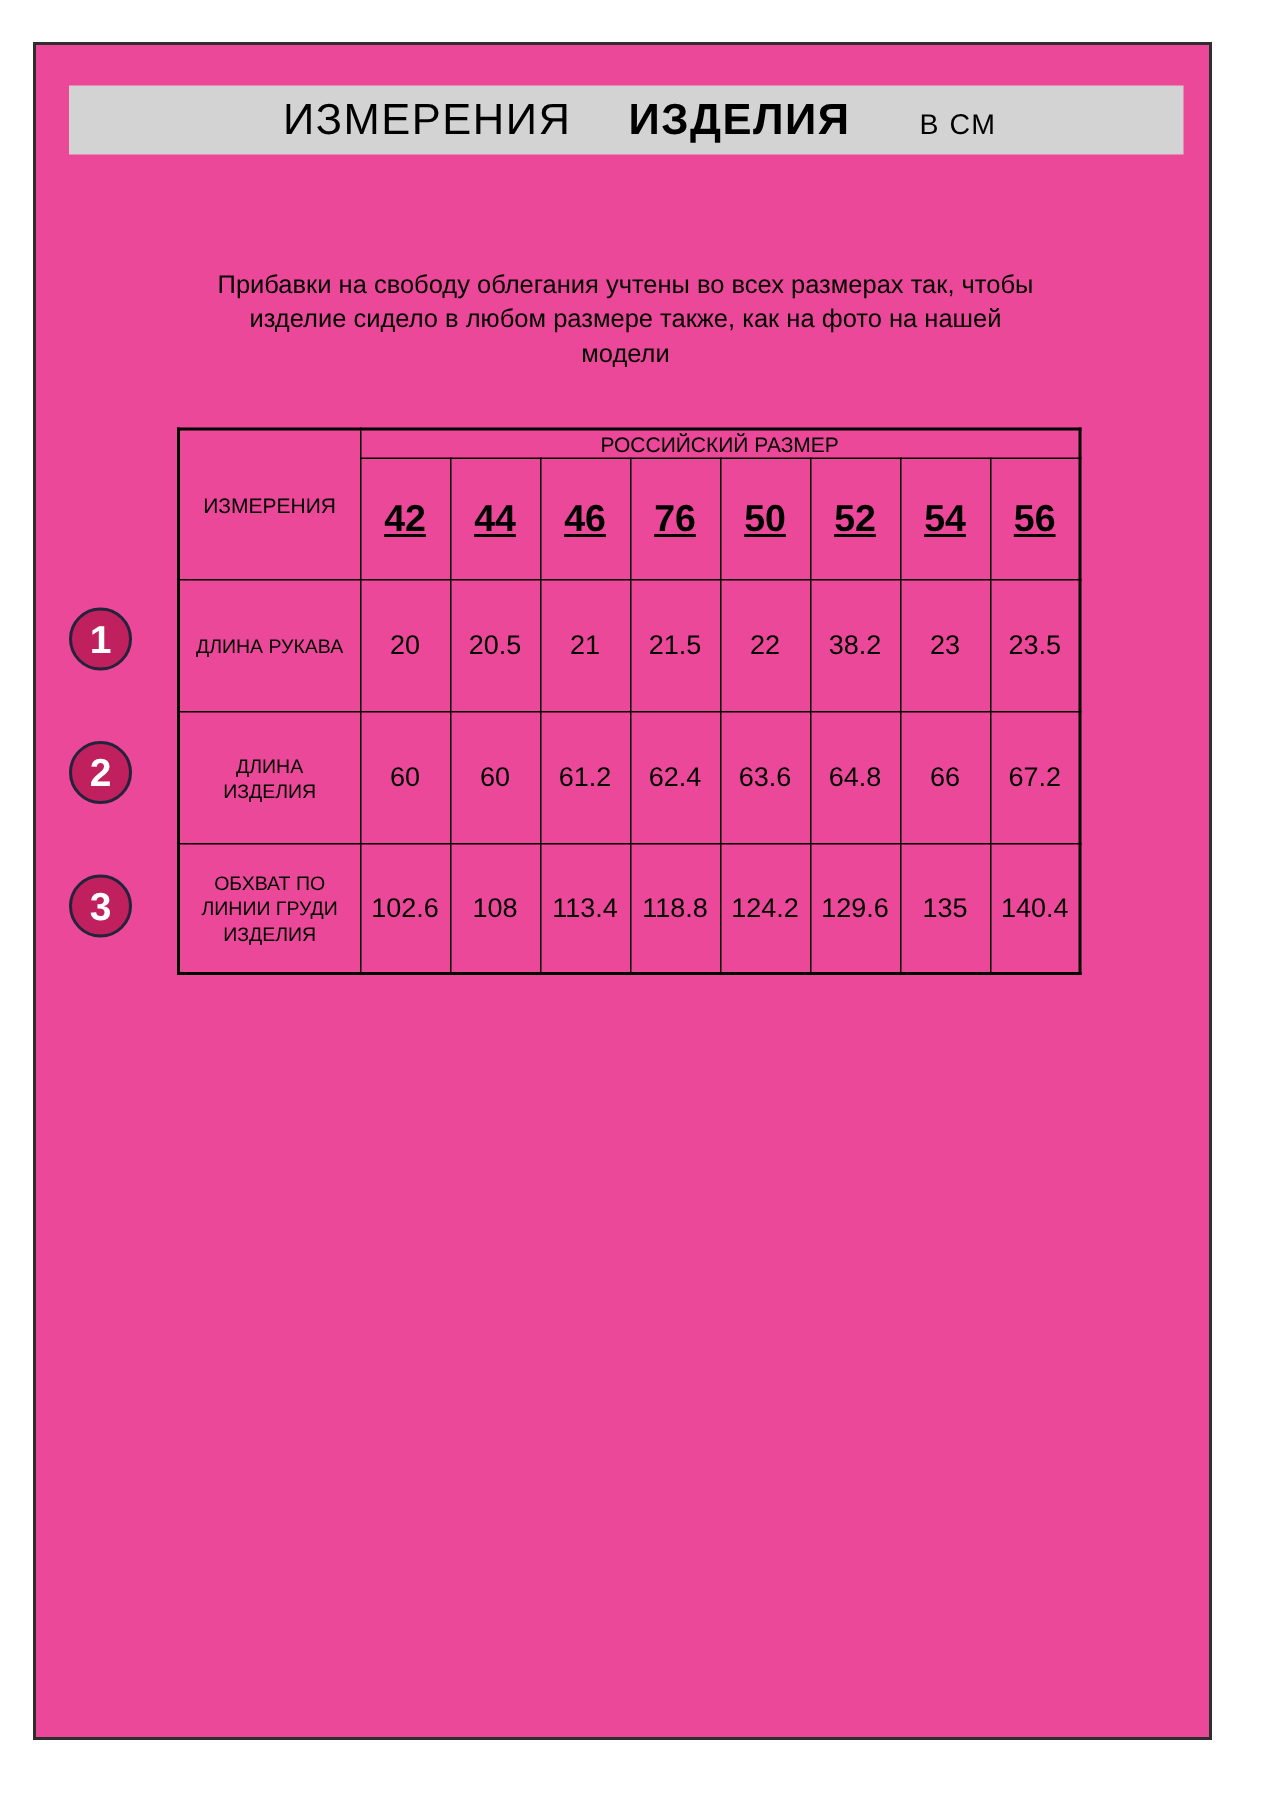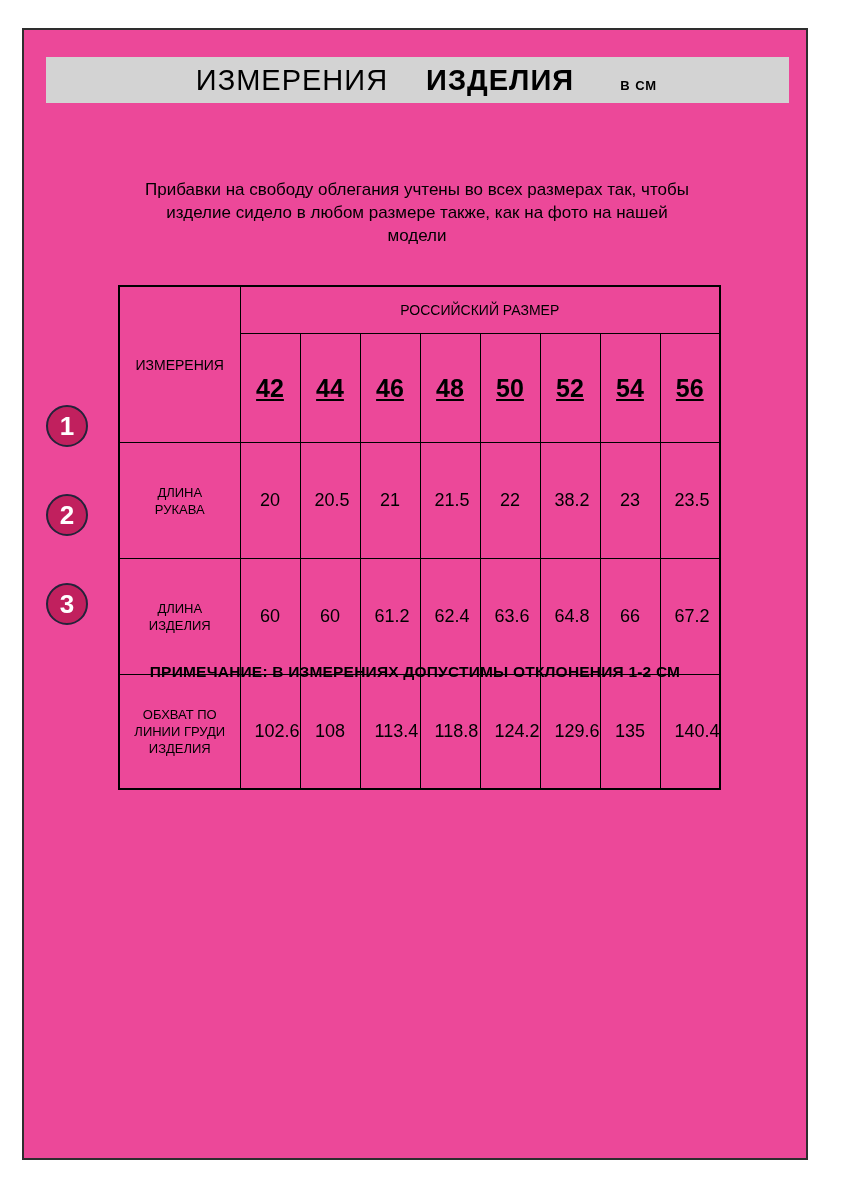--- a/index.html
+++ b/index.html
@@ -14,41 +14,41 @@
   }
   
   .title-band{
     position:absolute;left:22px;top:27px;width:743px;height:46px;
     background:#d3d3d3;
     display:flex;justify-content:center;align-items:baseline;
     gap:38px;padding-left:18px;box-sizing:border-box;
   }
   .t-reg{font-size:29px;letter-spacing:1px;font-weight:400;line-height:46px;}
   .t-bold{font-size:29px;letter-spacing:1px;font-weight:700;line-height:46px;}
-  .t-unit{font-size:13px;font-weight:700;letter-spacing:1px;margin-left:8px;}
+  .t-unit{font-size:19px;font-weight:400;letter-spacing:1px;margin-left:8px;}
   
   .model-code{
     position:absolute;left:0;top:94px;width:100%;
     text-align:center;font-size:22px;font-weight:400;
   }
   .description{
     position:absolute;left:83px;top:120px;width:620px;
     text-align:center;font-size:17px;line-height:23px;
     white-space:pre-line;
     margin-top:28px;
   }
   
   .size-table-wrap{position:absolute;left:94px;top:255px;}
   table.size-table{
     border-collapse:collapse;table-layout:fixed;width:601px;
     border:2px solid #000;
   }
   .size-table td{
     border:1px solid #000;text-align:center;vertical-align:middle;
-    padding:14px;overflow:hidden;
+    padding:0;overflow:hidden;
   }
   col.c-label{width:121px;}
   col.c-size{width:60px;}
   td.ru-size{height:18px;font-size:14px;font-weight:400;}
   tr.r-sizes td{height:80px;font-size:25px;font-weight:700;text-decoration:underline;}
   td.corner{font-size:14px;font-weight:400;}
   tr.r-data td{height:87px;}
   tr.r-data.last td{height:85px;}
   td.rlabel{font-size:13px;line-height:17px;white-space:pre-line;margin-left:44px;}
   td.val{font-size:18px;}
@@ -100,21 +100,21 @@
       </colgroup>
       <tbody>
         <tr class="r-top">
           <td class="corner" rowspan="2">ИЗМЕРЕНИЯ</td>
           <td class="ru-size" colspan="8">РОССИЙСКИЙ РАЗМЕР</td>
         </tr>
         <tr class="r-sizes">
           <td>42</td>
           <td>44</td>
           <td>46</td>
-          <td>48</td>
+          <td>76</td>
           <td>50</td>
           <td>52</td>
           <td>54</td>
           <td>56</td>
         </tr>
         <tr class="r-data">
           <td class="rlabel">ДЛИНА РУКАВА</td>
           <td class="val">20</td>
           <td class="val">20.5</td>
           <td class="val">21</td>
@@ -150,15 +150,14 @@
           <td class="val">140.4</td>
         </tr>
       </tbody>
     </table>
   </div>
 
   <div class="badge b1">1</div>
   <div class="badge b2">2</div>
   <div class="badge b3">3</div>
 
-  <div class="note">ПРИМЕЧАНИЕ: В ИЗМЕРЕНИЯХ ДОПУСТИМЫ ОТКЛОНЕНИЯ 1-2 СМ</div>
 
 </div>
 
 </body></html>

